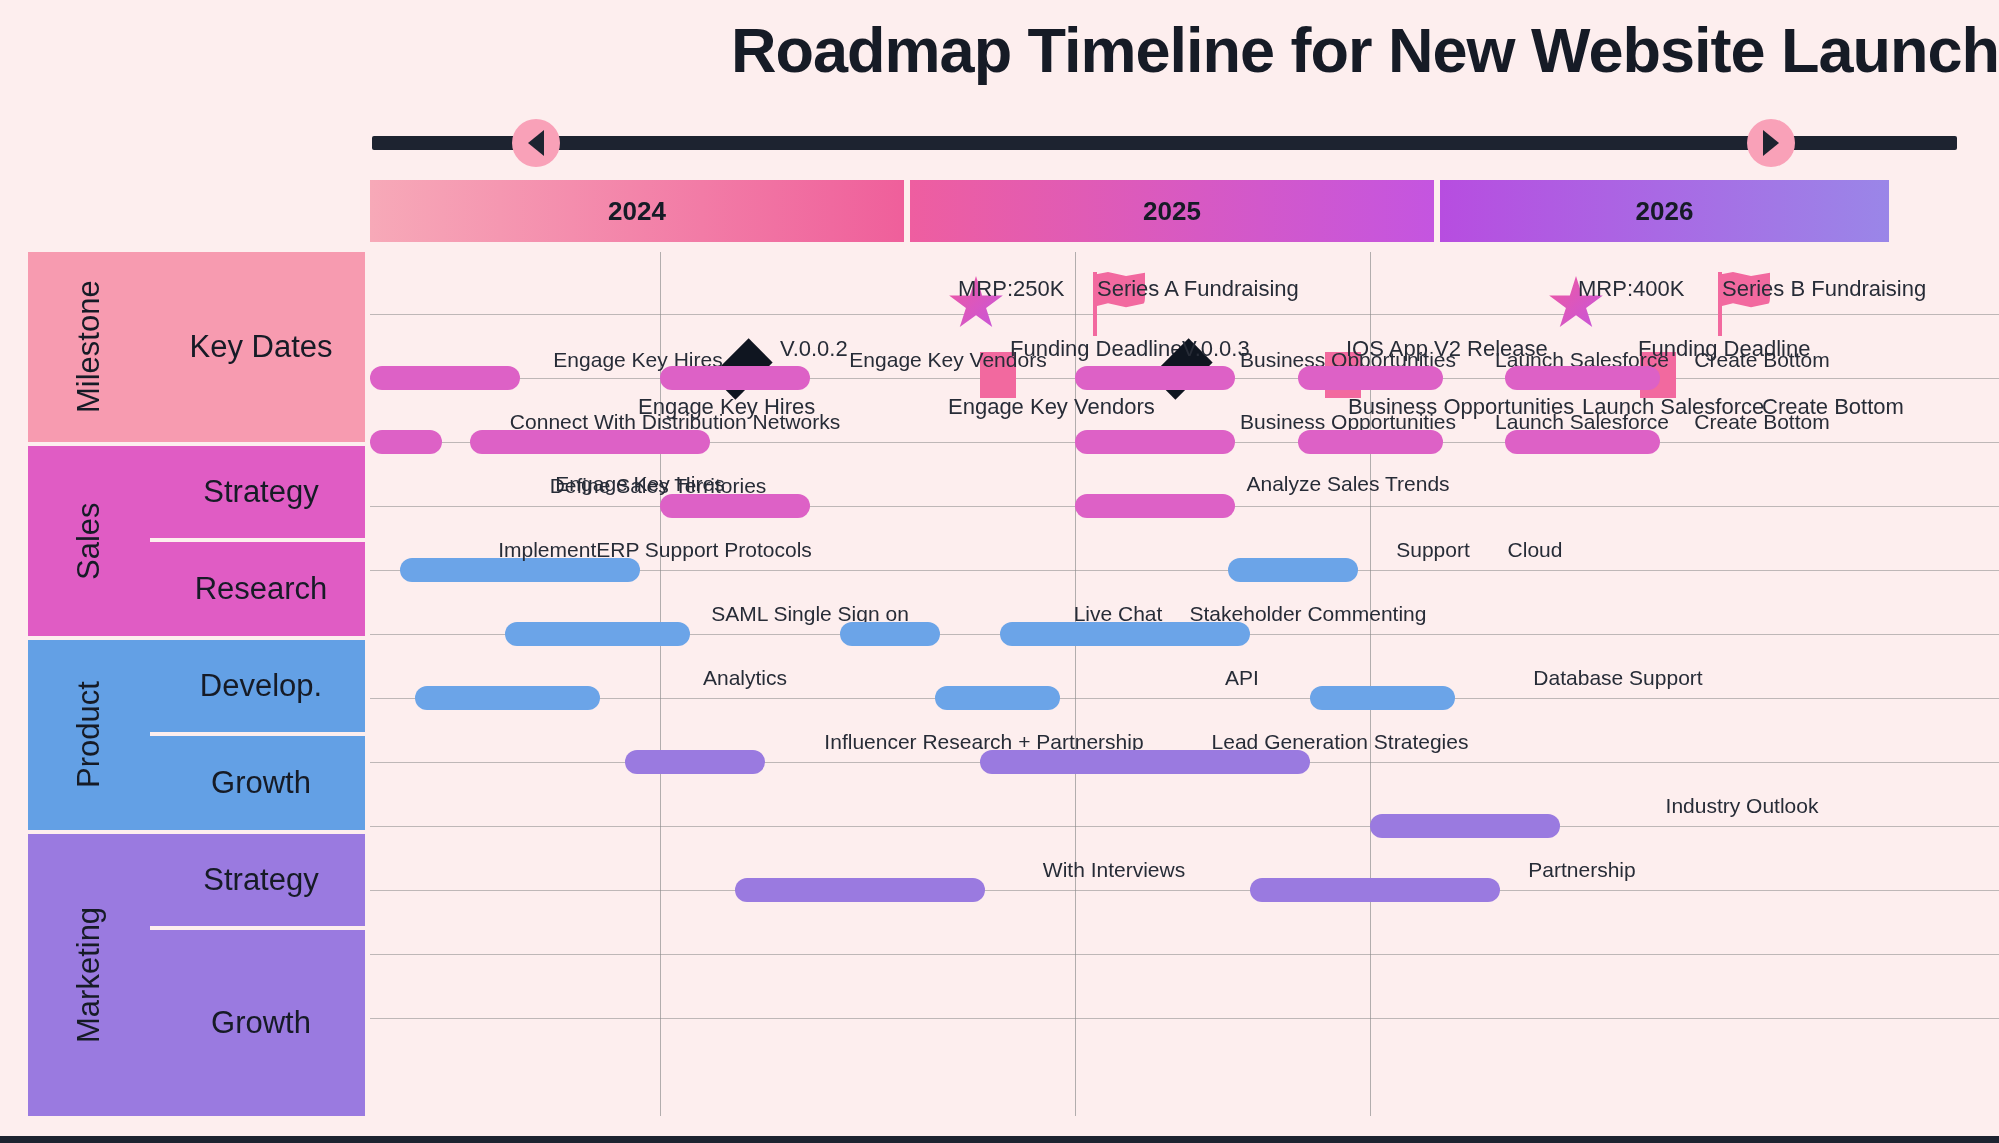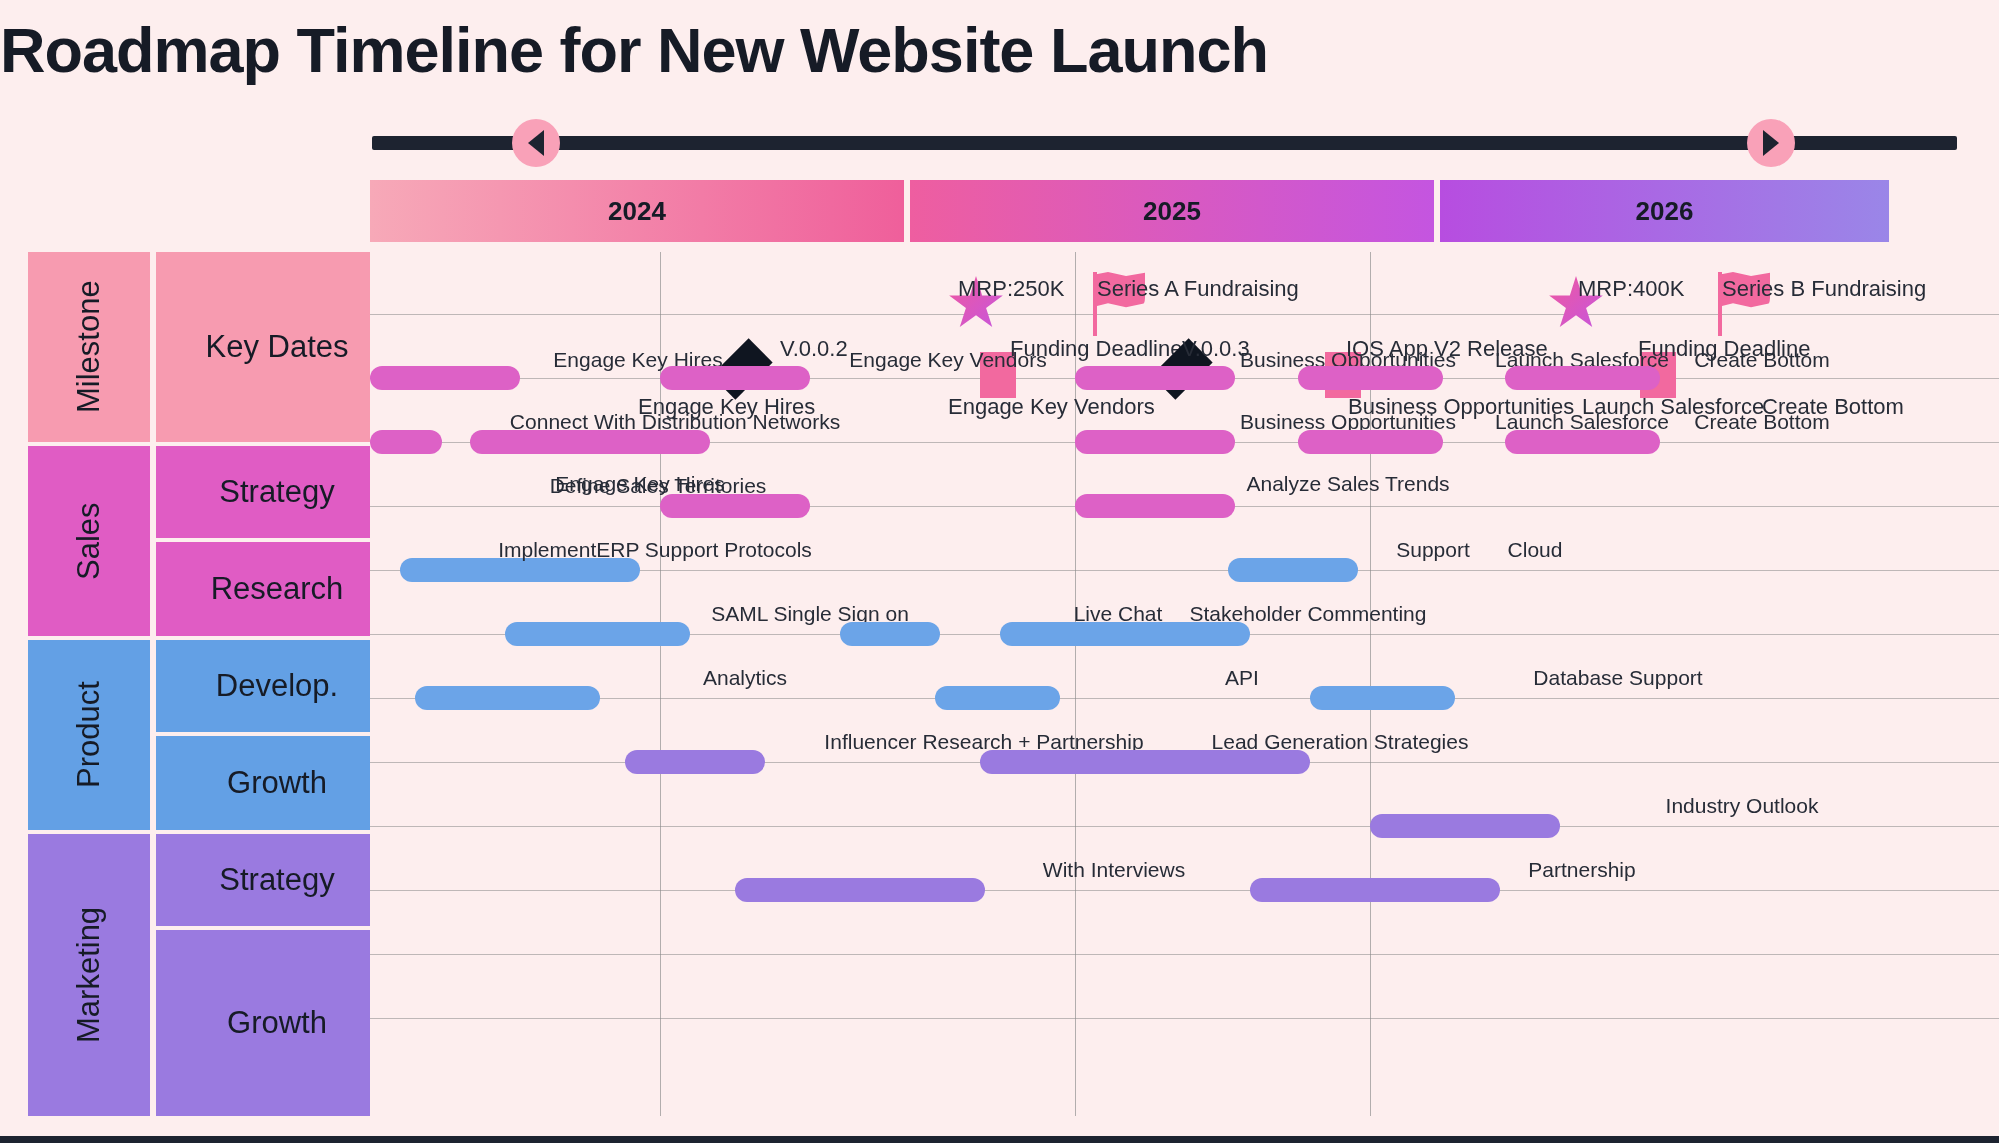--- a/index.html
+++ b/index.html
@@ -8,21 +8,21 @@
     width:1999px;height:1143px;
     background:#fdeeee;
     font-family:"Liberation Sans", sans-serif;
     overflow:hidden;
     position:relative;
     box-sizing:border-box;
     border-bottom:7px solid #1d2330;
   }
   #title{
     position:absolute;left:0;top:14px;width:1999px;
-    text-align:left;
+    text-align:right;
     font-size:63px;
     font-weight:bold;
     letter-spacing:-1px;
     color:#161b26;
     font-family:"Liberation Sans", sans-serif;
   }
 
   
   #slider{position:absolute;left:372px;top:136px;width:1585px;height:14px;}
   #slider .track{position:absolute;left:0;top:0;width:100%;height:14px;background:#1d2330;border-radius:2px;}
@@ -48,21 +48,21 @@
 
   
   #grid{position:absolute;left:28px;top:252px;width:1971px;height:864px;}
 
   .sidecell{position:absolute;display:flex;align-items:center;justify-content:center;}
   .sidecat{
     width:122px;
     writing-mode:vertical-rl;transform:rotate(180deg);
     font-size:31px;color:#161b26;
   }
-  .sidesub{left:128px;width:208px;font-size:31px;color:#161b26;padding-left:17px;}
+  .sidesub{left:112px;width:208px;font-size:31px;color:#161b26;padding-left:17px;}
 
   
   .c-milestone{background:#f79bb0;}
   .c-sales{background:#e05cc4;}
   .c-product{background:#63a0e5;}
   .c-marketing{background:#9a7ae0;}
 
   
   #panel{position:absolute;left:342px;top:0;width:1629px;height:864px;background:#fdeeee;}
   .hline{position:absolute;left:0;width:1629px;height:1px;background:#8b8b8b;opacity:.55;}

